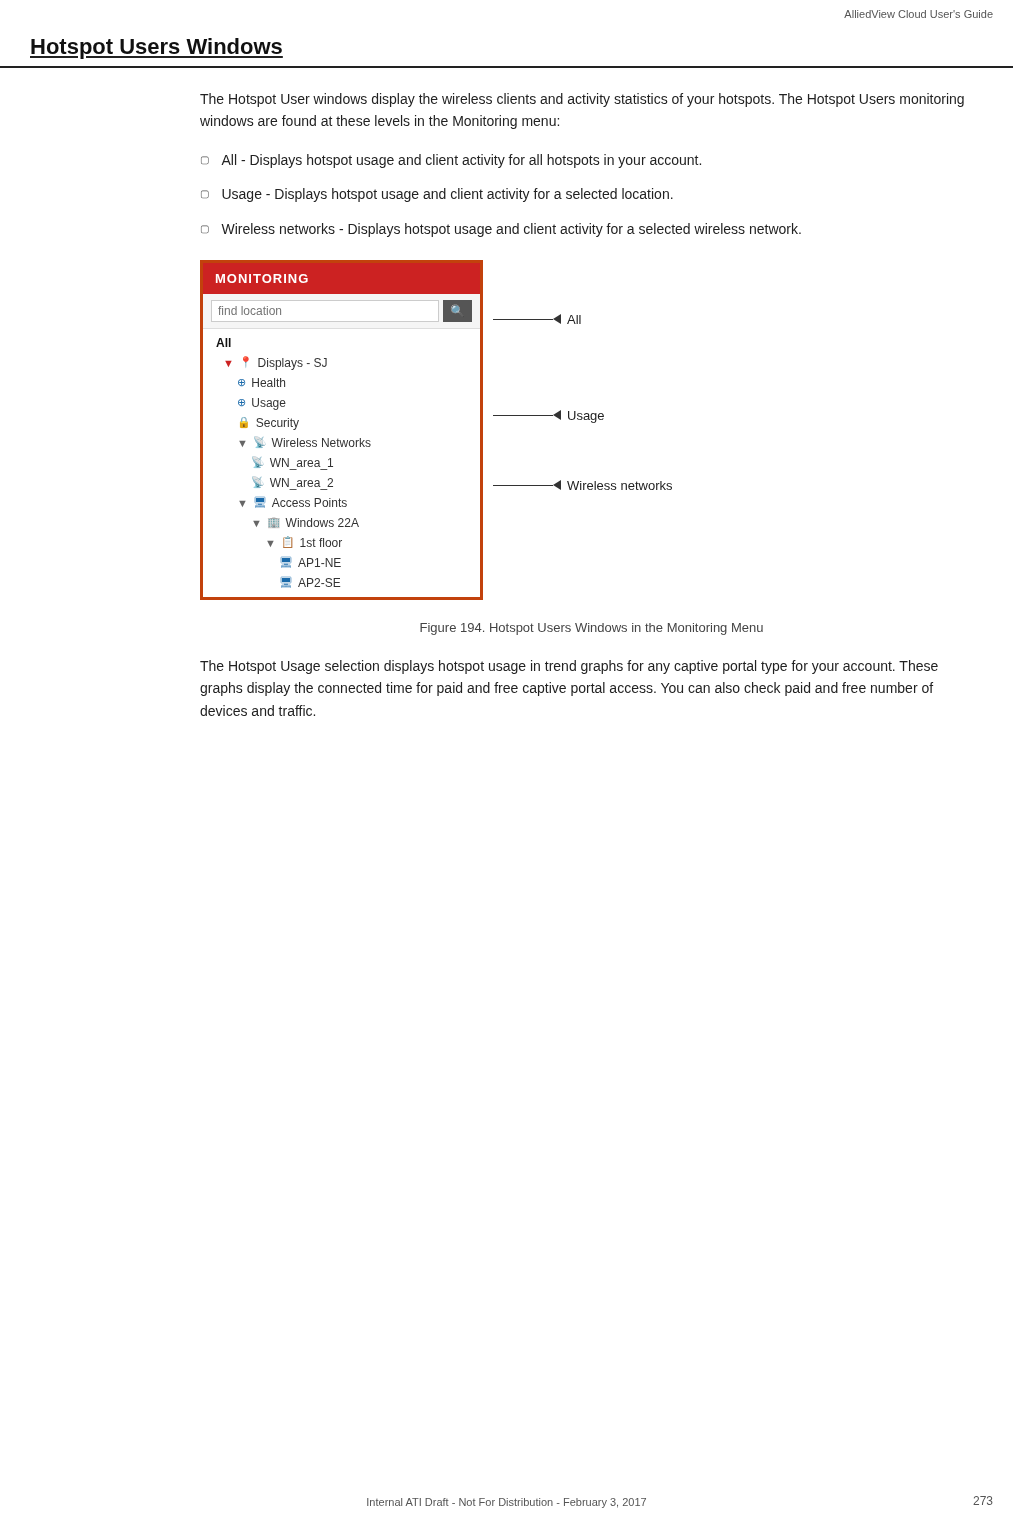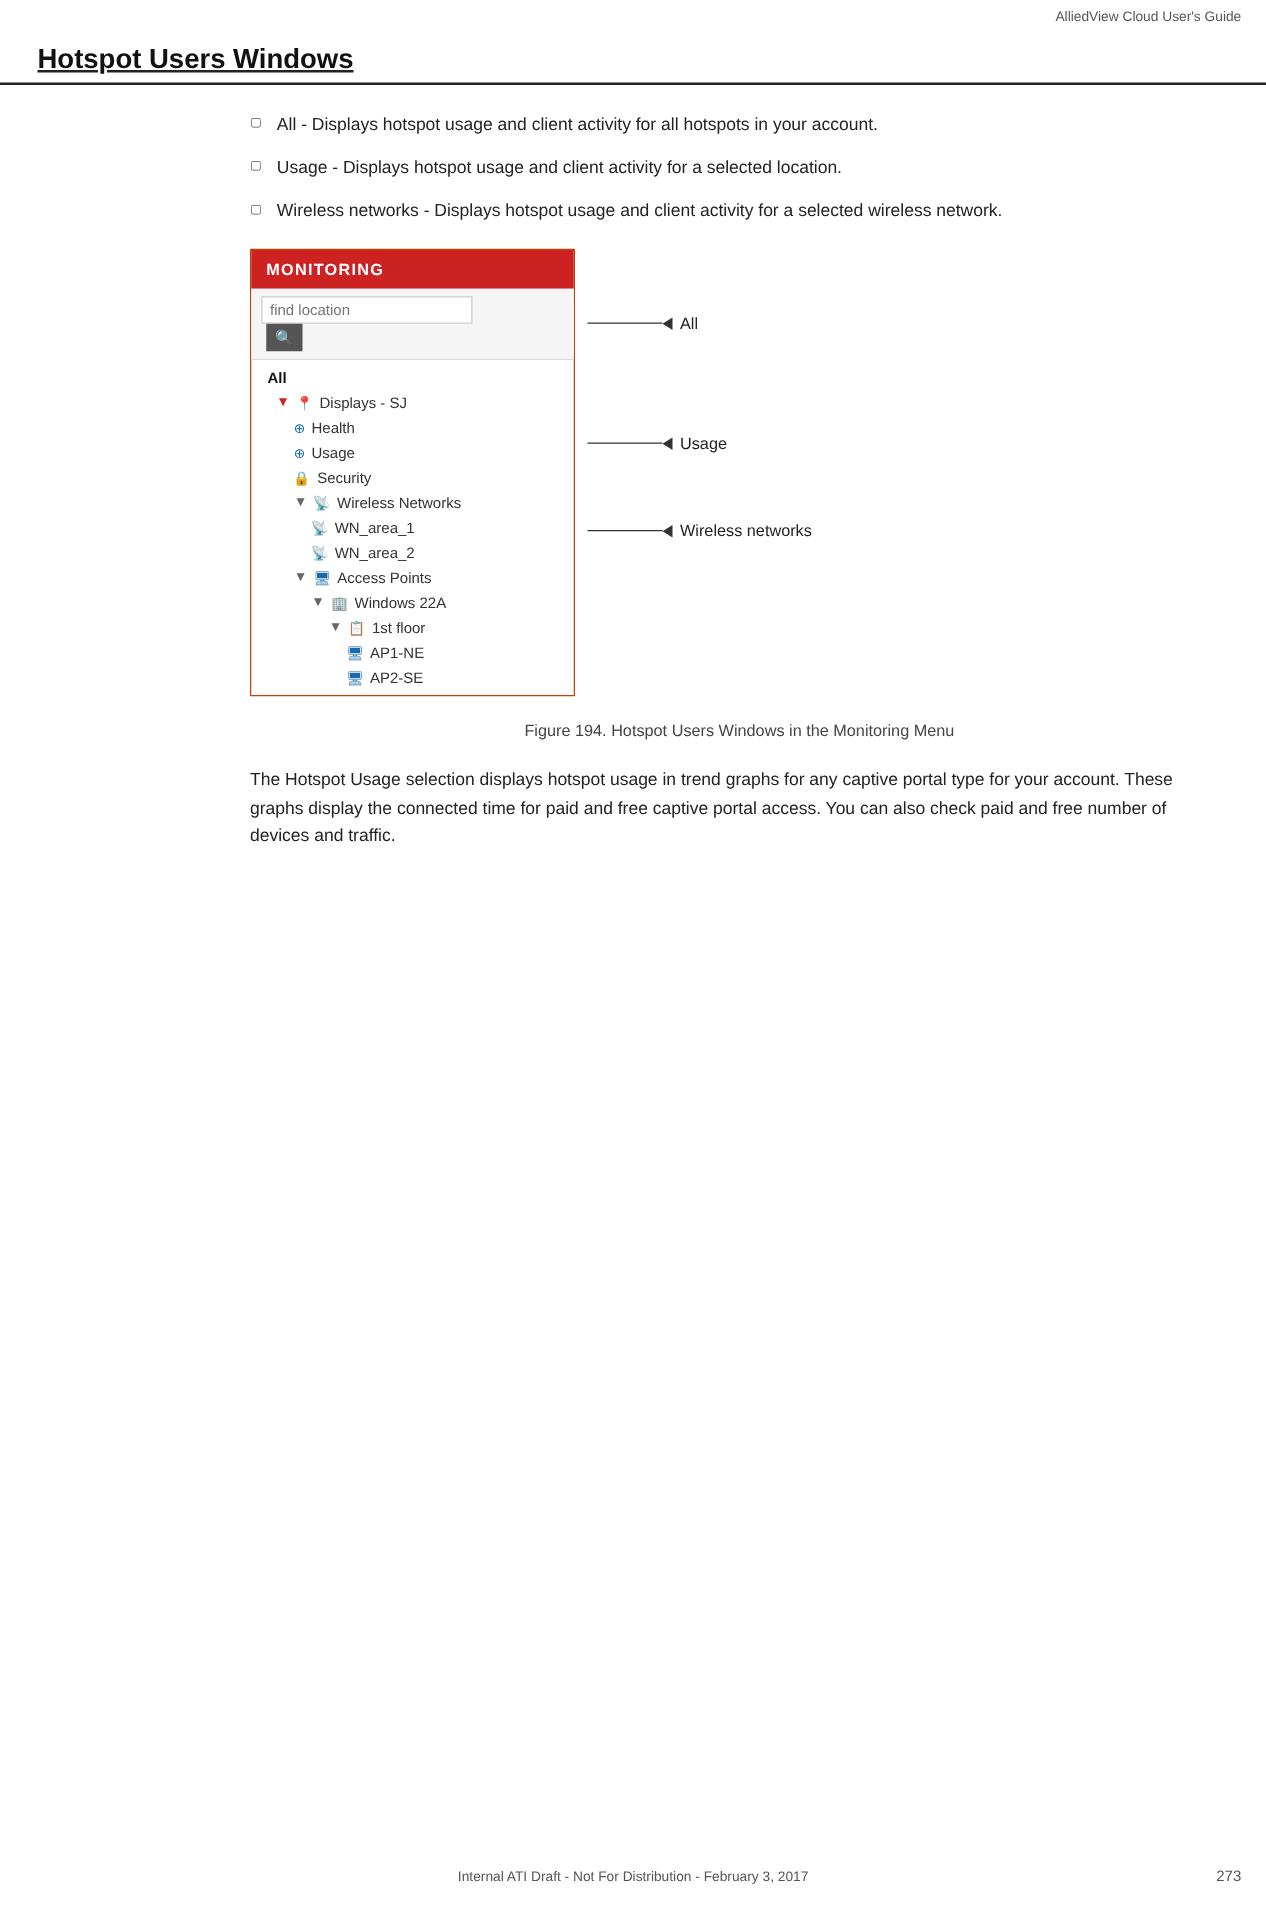--- a/index.html
+++ b/index.html
@@ -68,41 +68,40 @@
 
     .figure-container {
       display: flex;
       align-items: flex-start;
       margin: 20px 0;
       position: relative;
     }
 
     .monitoring-panel {
       background: #fff;
-      border: 1px solid #c2410c;
-      width: 260px;
+      border: 3px solid #c2410c;
+      width: 283px;
       flex-shrink: 0;
     }
 
     .monitoring-header {
       background: #cc2222;
       color: #fff;
       font-weight: bold;
       font-size: 13px;
       letter-spacing: 1px;
       padding: 8px 12px;
     }
 
     .search-bar {
       display: flex;
-      align-items: flex-start;
+      align-items: flex-end;
       padding: 6px 8px;
       background: #f5f5f5;
       border-bottom: 1px solid #ddd;
-      flex-direction: column;
     }
 
     .search-input {
       flex: 1;
       border: 1px solid #ccc;
       padding: 3px 6px;
       font-size: 12px;
       color: #999;
       background: #fff;
     }
@@ -187,20 +186,21 @@
 <div class="page-header">
   <span>AlliedView Cloud User's Guide</span>
 </div>
 
 <div class="page-title-section">
   <h1 class="page-title">Hotspot Users Windows</h1>
 </div>
 
 <div class="content-area">
 
+  <p class="intro-text">The Hotspot User windows display the wireless clients and activity statistics of your hotspots. The Hotspot Users monitoring windows are found at these levels in the Monitoring menu:</p>
 
   <ul class="bullet-list">
     <li>
       <span>All - Displays hotspot usage and client activity for all hotspots in your account.</span>
     </li>
     <li>
       <span>Usage - Displays hotspot usage and client activity for a selected location.</span>
     </li>
     <li>
       <span>Wireless networks - Displays hotspot usage and client activity for a selected wireless network.</span>

